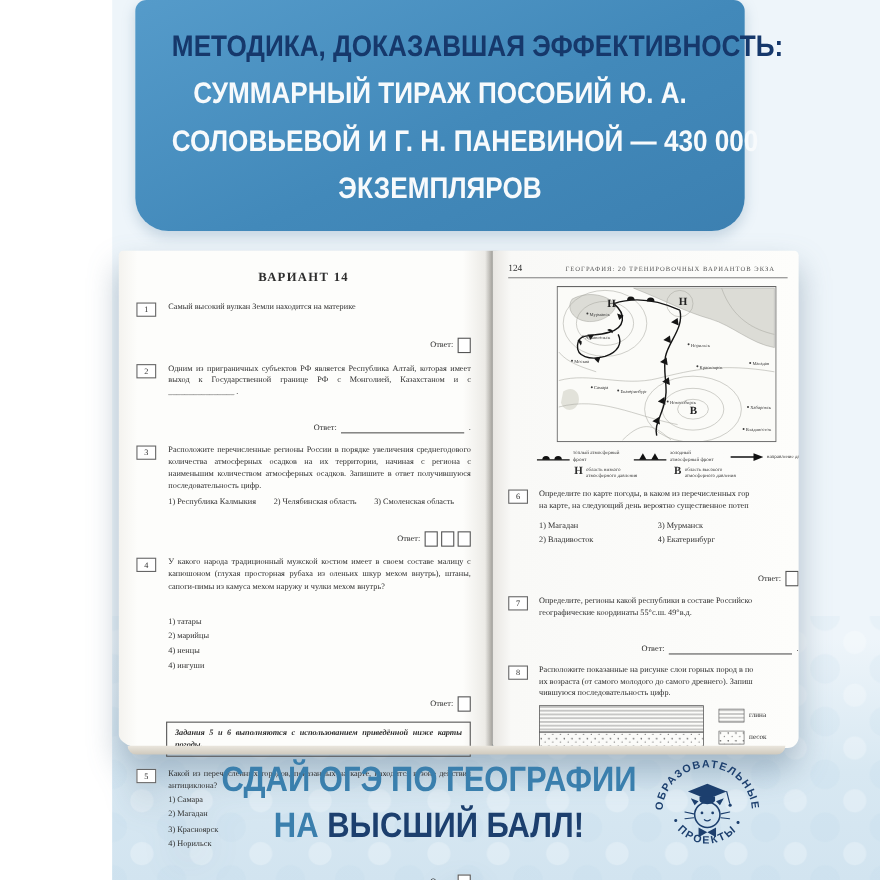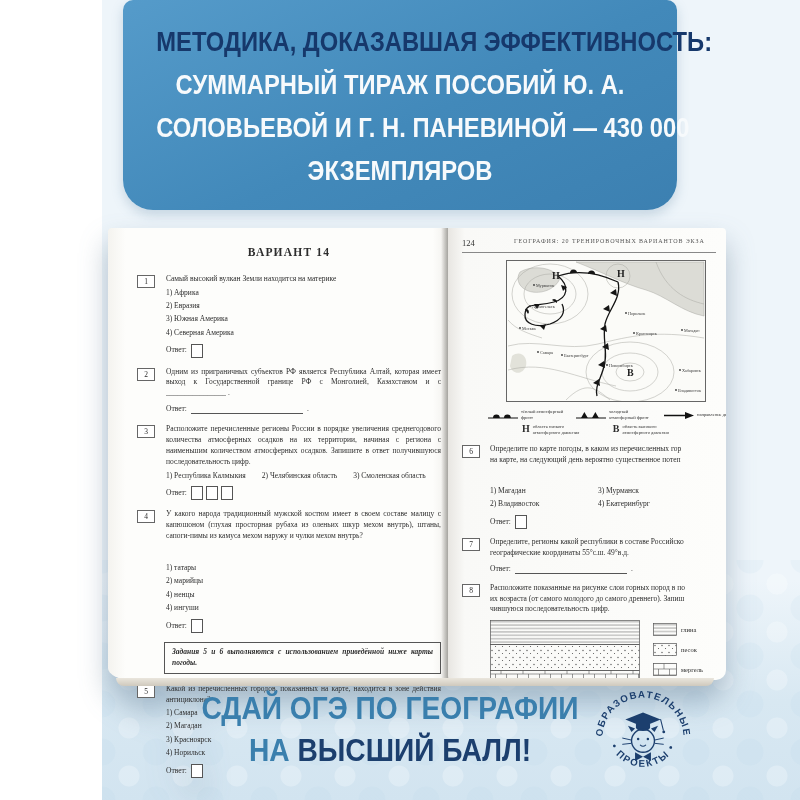--- a/index.html
+++ b/index.html
@@ -24,62 +24,62 @@
                  color:#f7fafc; transform:scaleX(.88); white-space:nowrap; letter-spacing:0; }
   .banner-line.first { color:#16386b; }
 
   
   .book { position:absolute; left:108px; top:228px; width:618px; height:452px;
           filter:drop-shadow(0 15px 14px rgba(70,100,125,.38)); }
   .book::after { content:""; position:absolute; left:8px; right:12px; bottom:-6px; height:8px;
                  background:linear-gradient(180deg,#eae6dd,#cfc9bd); border-radius:0 0 12px 12px; }
   .page { position:absolute; top:0; height:452px; }
   .page.left { left:0; width:340px; border-radius:4px 0 4px 24px / 4px 0 4px 12px;
-               background:linear-gradient(90deg,#f4f3ef 0%, #fdfdfb 5%, #fdfdfb 92%, #e6e4df 100%);padding-left:13px; }
+               background:linear-gradient(90deg,#f4f3ef 0%, #fdfdfb 5%, #fdfdfb 92%, #e6e4df 100%); }
   .page.right { left:340px; width:278px; border-radius:0 4px 10px 4px; overflow:hidden;
                 background:linear-gradient(90deg,#e8e6e2 0%, #f9f9f7 6%, #fdfdfb 100%); }
   .spine { position:absolute; left:333px; top:0; width:14px; height:452px;
            background:linear-gradient(90deg, rgba(110,108,100,0) 0%, rgba(92,90,84,.5) 50%, rgba(110,108,100,0) 100%); }
 
   
   .pg { font-family:"Liberation Serif",serif; font-size:7.5px; line-height:1.45; color:#2d2d2d; }
   .lp-inner { padding:13px 20px 0 16px; }
   .lp-title { text-align:center; font-weight:bold; font-size:11.5px; letter-spacing:1.2px; margin:3px 0 13px; }
   .q { display:flex; gap:11px; margin-bottom:9px; }
   .qnum { flex:0 0 auto; width:16px; height:11px; border:1px solid #666; background:#fff;
           text-align:center; font-size:7.5px; line-height:11px; margin-top:1px; }
   .qbody { flex:1; min-width:0; }
   .qtext { text-align:justify; }
   .qopts div { margin-top:2.5px; }
   .optrow { display:flex; gap:16px; margin-top:3px; }
-  .arow { margin-top:5px; display:flex; align-items:center; gap:4px; }
+  .arow { margin-top:22px; display:flex; align-items:center; gap:4px;justify-content:flex-end; }
   .acell { width:10px; height:12px; border:1px solid #555; display:inline-block; background:#fff; }
   .acell + .acell { margin-left:-1px; }
   .aline { display:inline-block; width:112px; height:8px; border-bottom:1px solid #555; }
   .note { border:1px solid #555; padding:4px 7px; font-style:italic; font-weight:bold;
           margin:3px 0 10px 27px; text-align:justify; }
 
   
   .rp-inner { padding:9px 0 0 14px; }
-  .rp-head { display:flex; align-items:flex-start; }
+  .rp-head { display:flex; align-items:flex-end; }
   .rp-num { font-size:8.5px; color:#333; }
   .rp-title { flex:1; text-align:center; font-size:6px; letter-spacing:.9px; color:#555;
               white-space:nowrap; overflow:hidden; padding-left:18px; }
   .rp-rule { border:0; border-top:1px solid #888; margin:3px 10px 7px 0; }
   .map-wrap { margin:4px 0 3px 44px; }
   .map-legend1 { display:flex; gap:9px; margin-left:26px; margin-top:2px; align-items:center; }
   .leg-item { display:flex; gap:3px; align-items:center; }
   .leg-label { font-size:4.6px; line-height:1.3; width:46px; color:#333; }
   .map-legend2 { display:flex; gap:26px; margin-left:60px; margin-top:3px; }
   .leg2 { display:flex; gap:3px; }
   .leg2-letter { font-weight:bold; font-size:10px; font-family:"Liberation Serif",serif; line-height:1; }
   .leg2-label { font-size:4.6px; line-height:1.3; width:54px; color:#333; }
   .rq { display:flex; gap:10px; margin-top:8px; }
   .rline { white-space:nowrap; overflow:hidden; }
-  .q6opts { display:grid; grid-template-columns:108px auto; row-gap:2.5px; margin-top:20px; }
+  .q6opts { display:grid; grid-template-columns:108px auto; row-gap:2.5px; margin-top:7px; }
   .rock { display:flex; gap:13px; margin:5px 0 2px; align-items:flex-start; }
   .rock-leg { display:flex; flex-direction:column; gap:7px; margin-top:3px; }
   .rock-leg-item { display:flex; gap:4px; align-items:center; }
   .rock-leg-label { font-size:6.5px; }
 
   
   .tagline1 { position:absolute; top:690px; left:120px; width:540px; text-align:center;
               font-weight:bold; font-size:32px; color:#3a7fad; transform:scaleX(.88); white-space:nowrap; }
   .tagline2 { position:absolute; top:732px; left:120px; width:540px; text-align:center;
               font-weight:bold; font-size:32px; color:#1c3f6e; transform:scaleX(.88); white-space:nowrap; }
@@ -104,26 +104,20 @@
   <div class="book">
 
     <div class="page left pg">
       <div class="lp-inner">
         <div class="lp-title">ВАРИАНТ 14</div>
 
         <div class="q">
           <div class="qnum">1</div>
           <div class="qbody">
             <div class="qtext">Самый высокий вулкан Земли находится на материке</div>
-            <div class="qopts" style="margin-top:3px">
-              <div>1) Африка</div>
-              <div>2) Евразия</div>
-              <div>3) Южная Америка</div>
-              <div>4) Северная Америка</div>
-            </div>
             <div class="arow">
               <span>Ответ:</span>
               <span class="acell"></span>
             </div>
           </div>
         </div>
 
         <div class="q">
           <div class="qnum">2</div>
           <div class="qbody">

